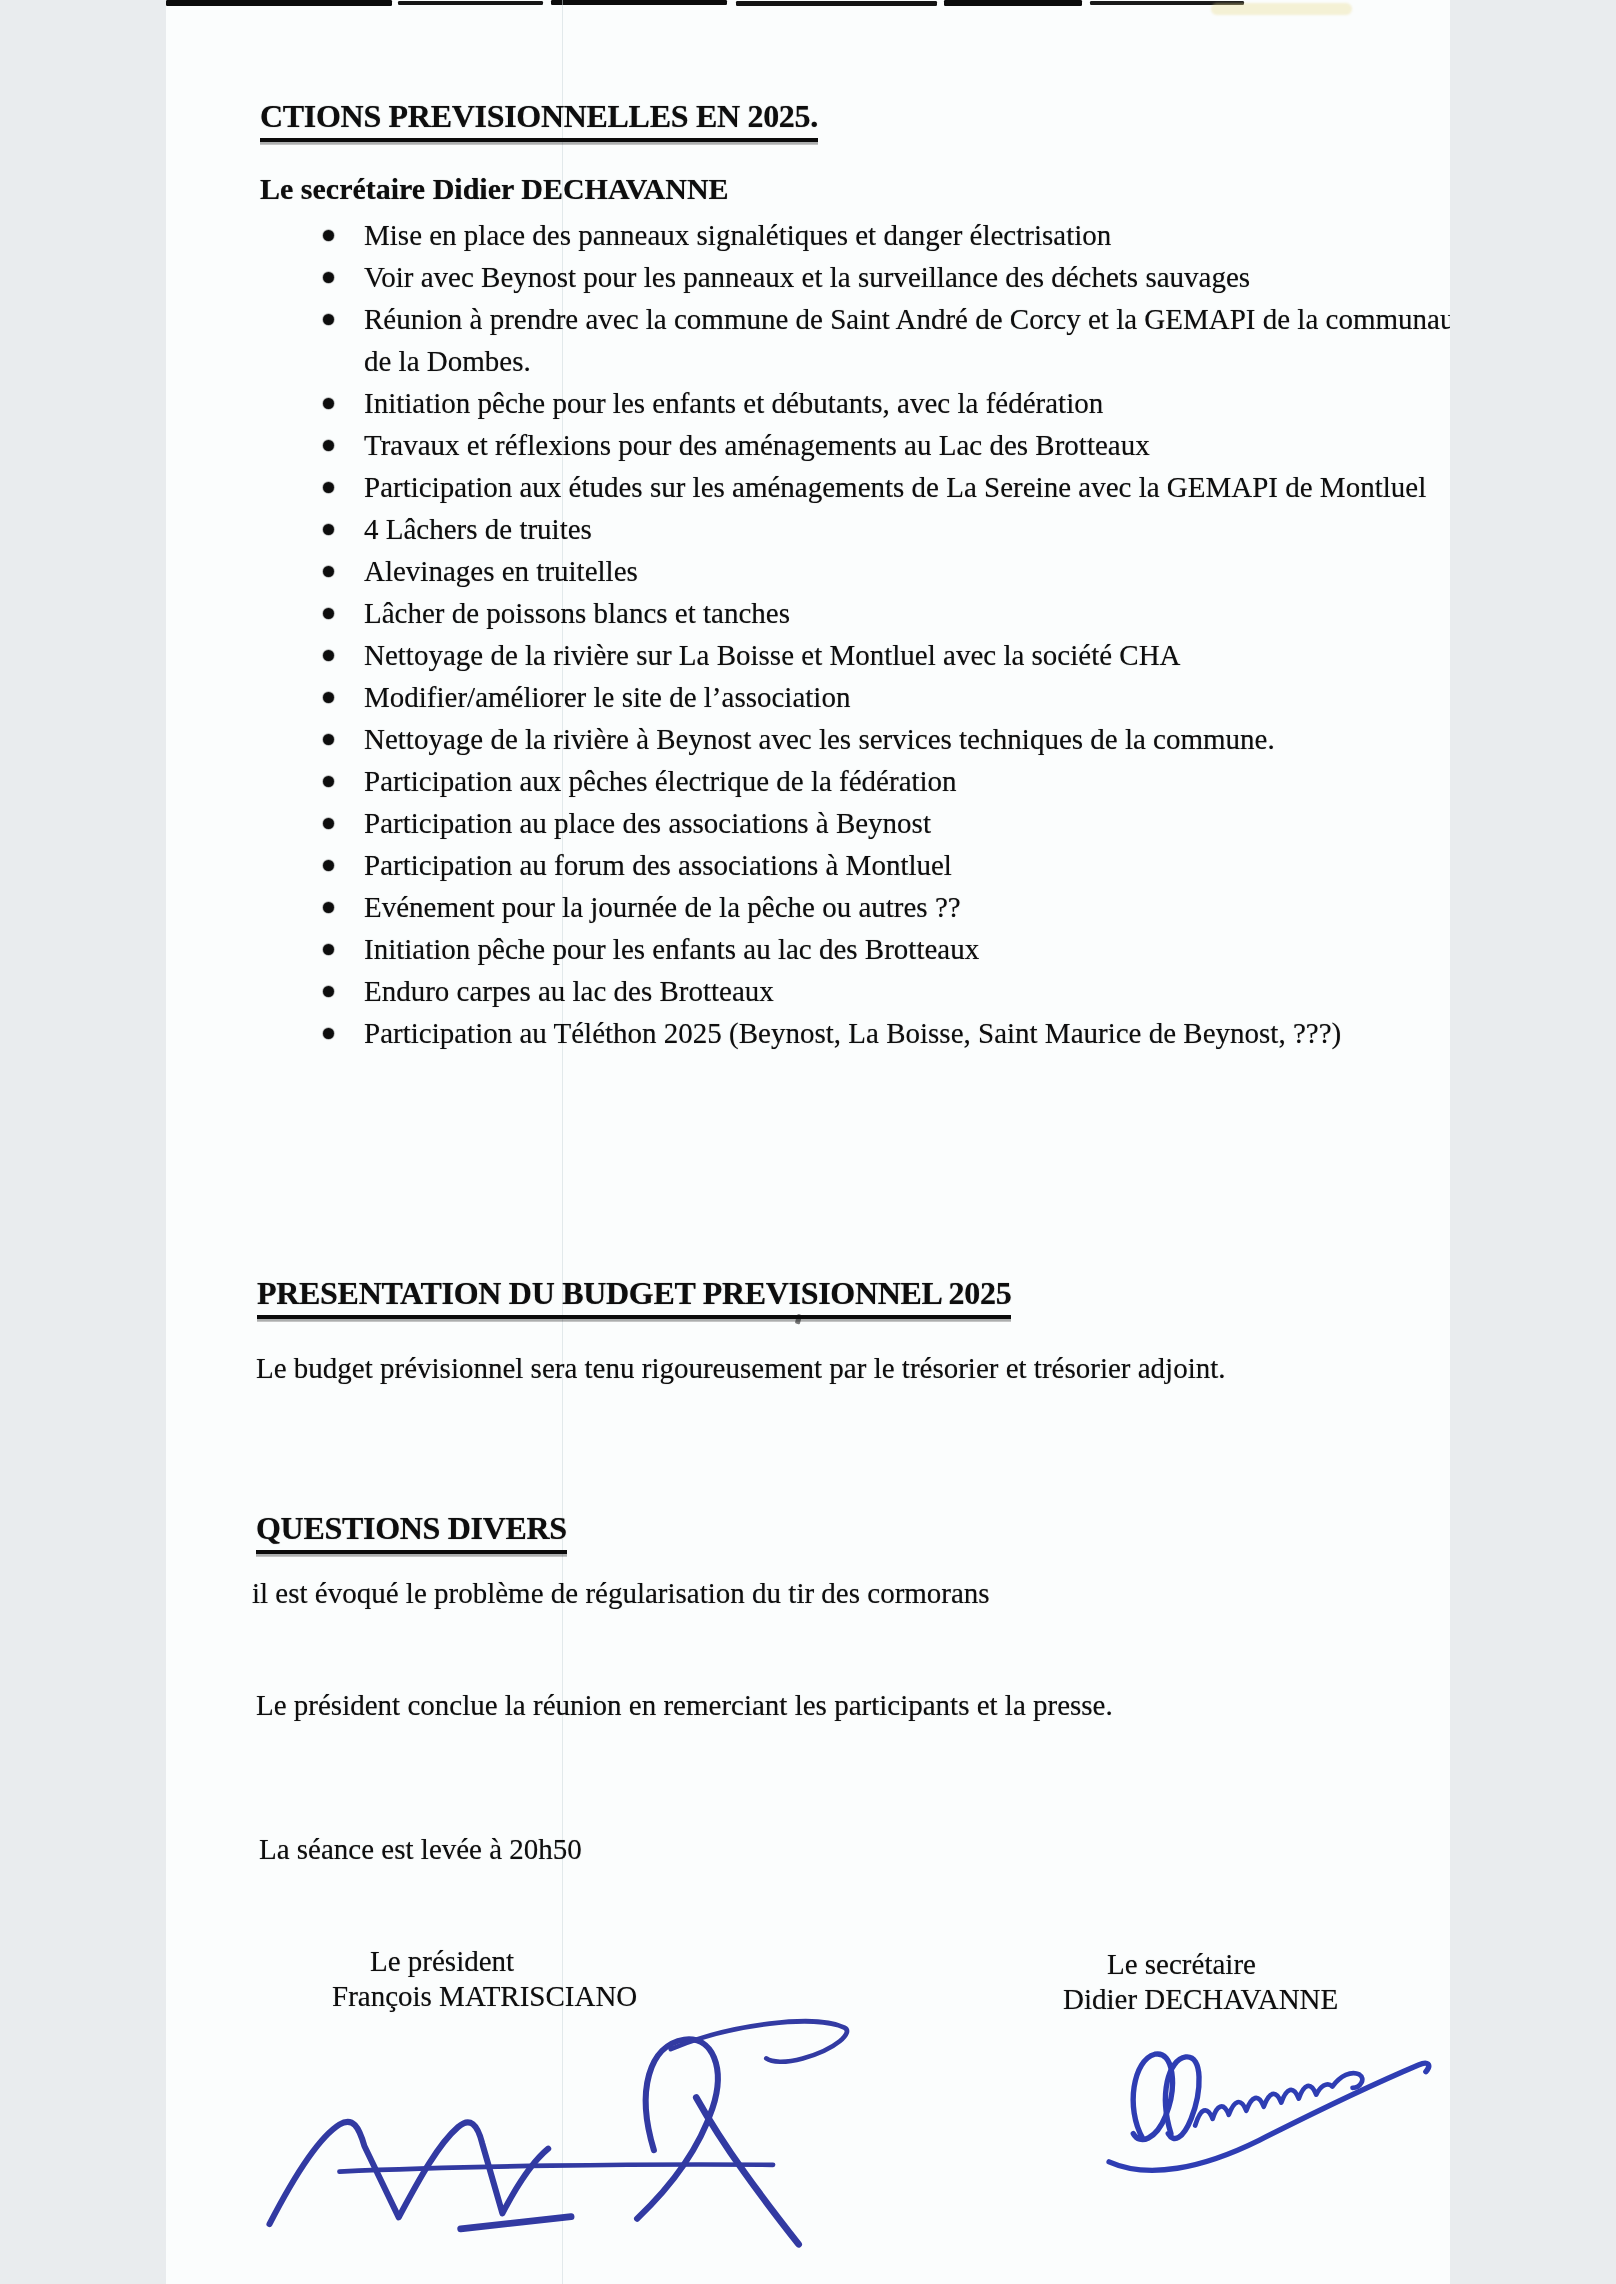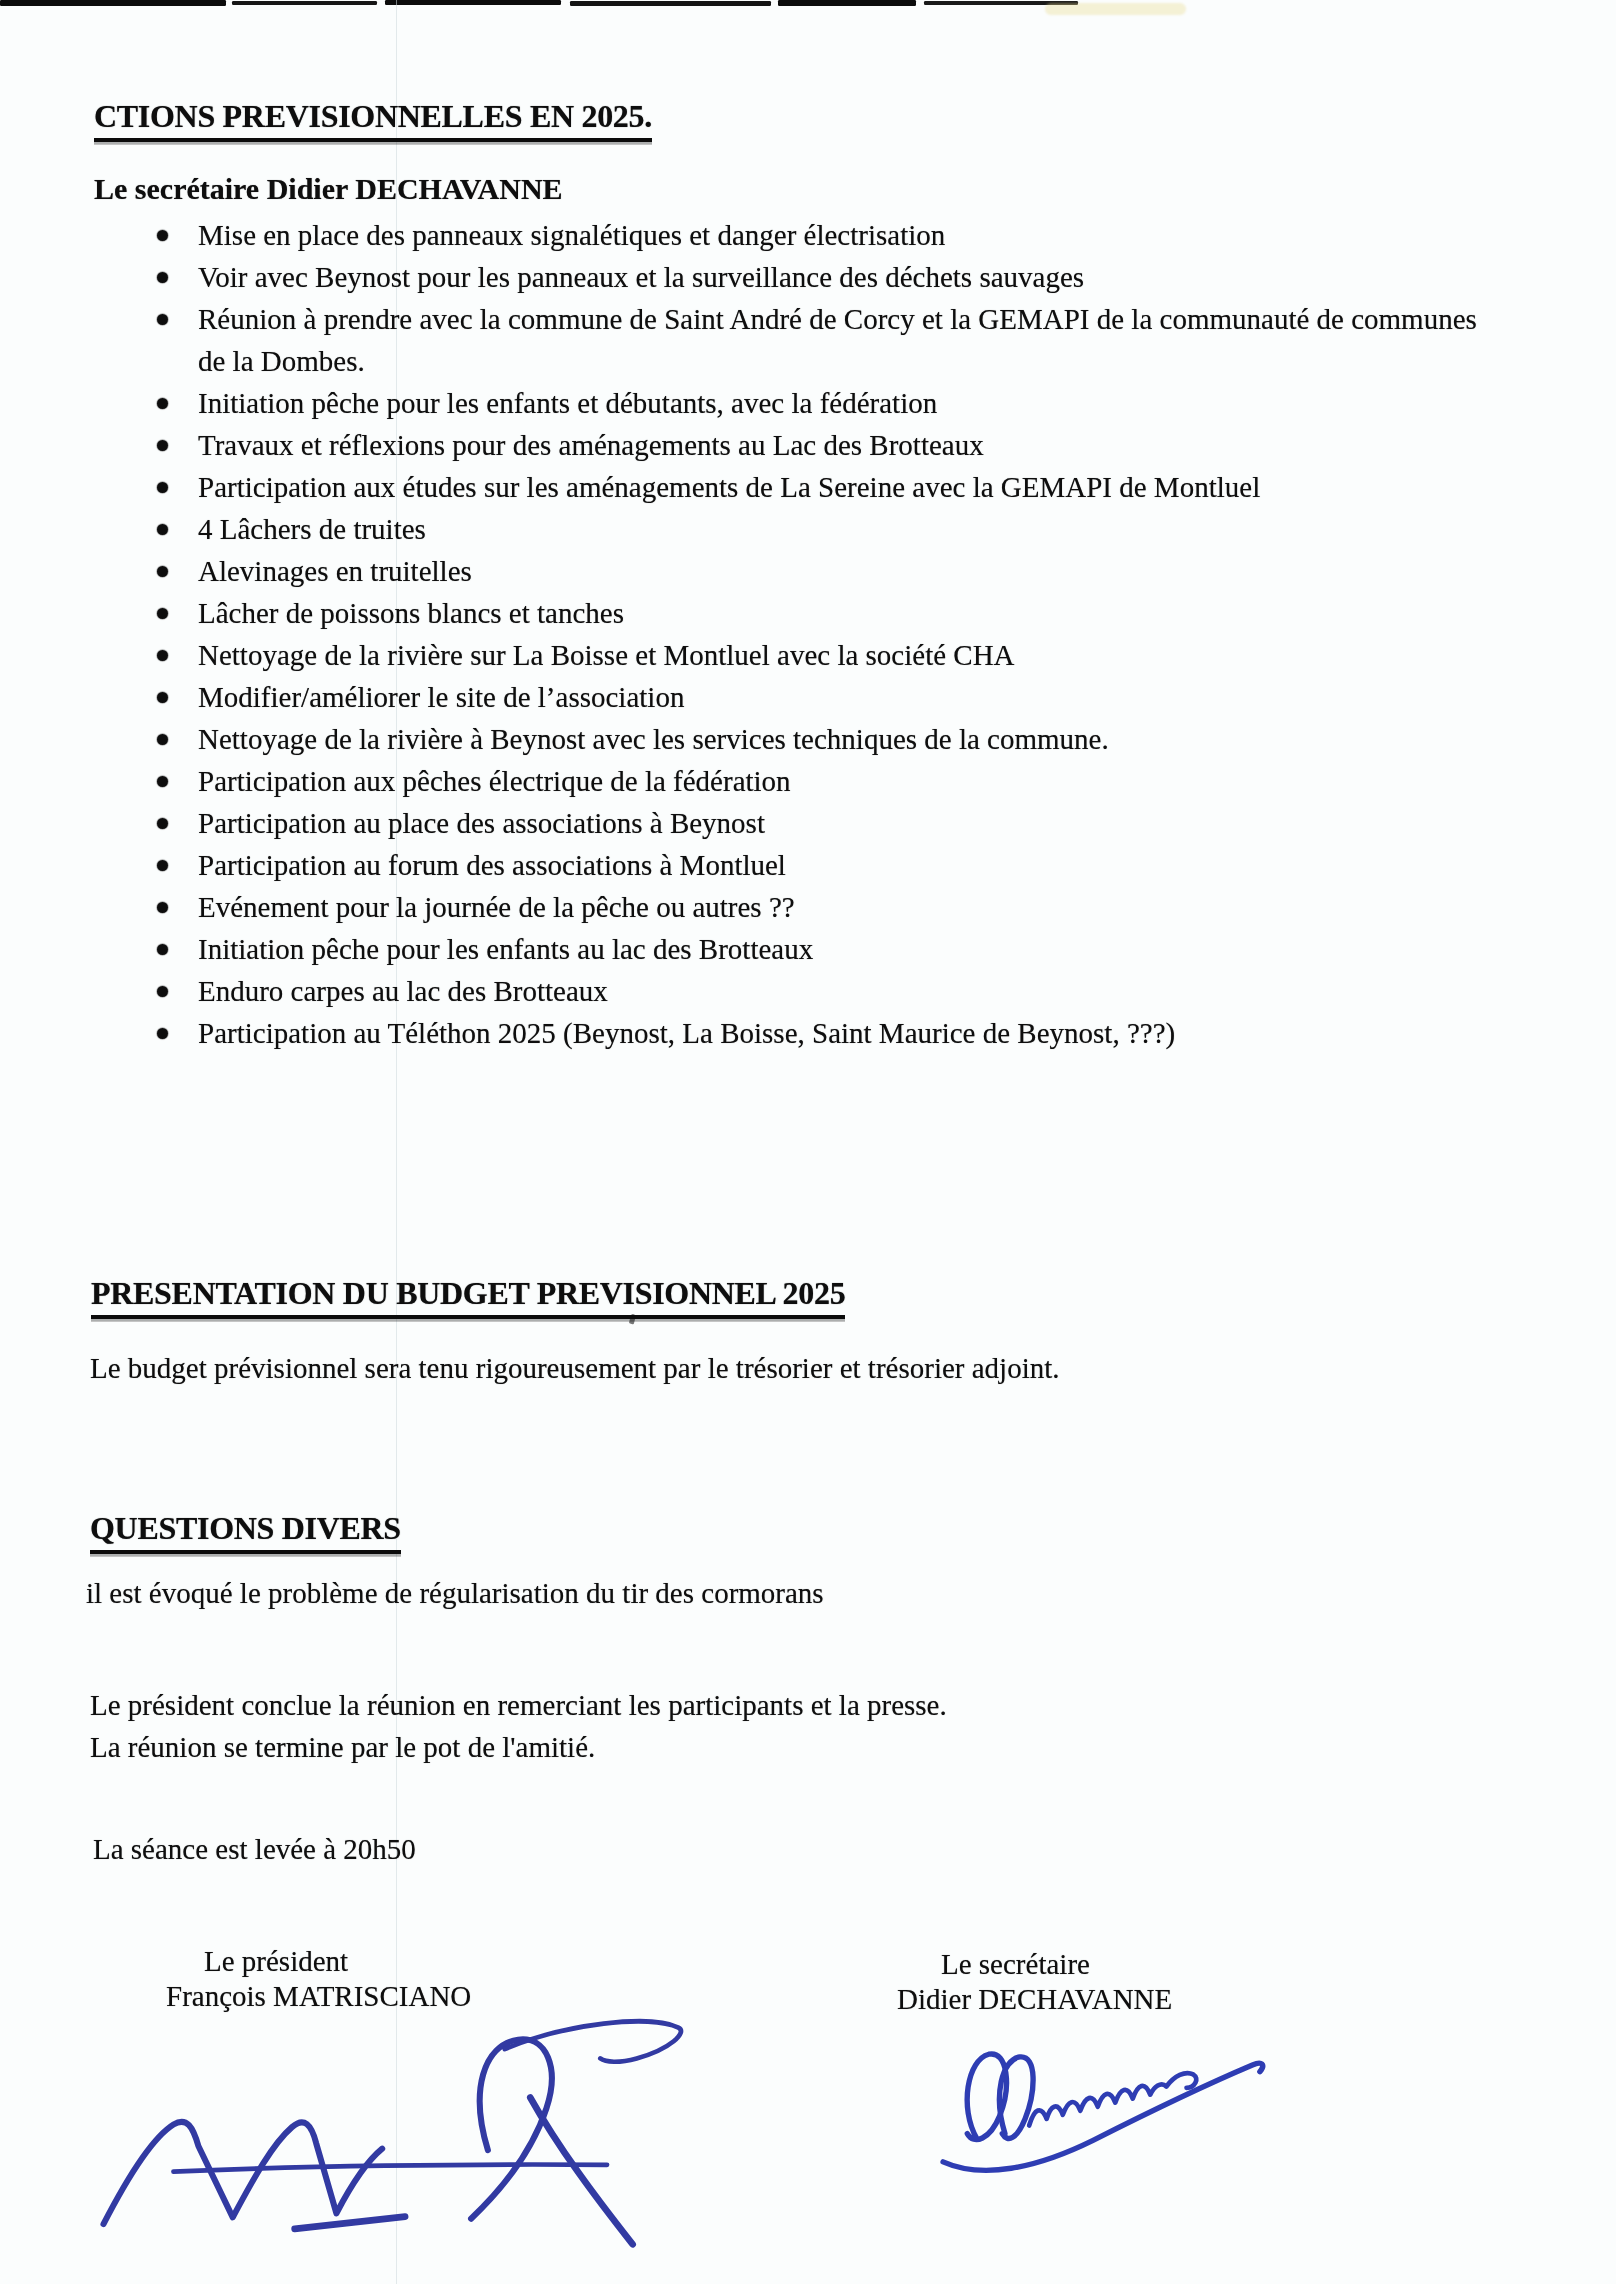--- a/index.html
+++ b/index.html
@@ -1,18 +1,18 @@
 <!DOCTYPE html>
 <html lang="fr" style="font-size:10.8px"><head>
 <meta charset="utf-8">
 <style>
   html,body{margin:0;padding:0;background:#e9ecee;}
   .page{
     position:relative;
-    width:1616px;
+    width:1284px;
     height:2284px;
     margin:0 auto;
     background:#fbfdfd;
     overflow:hidden;
     font-family:"Liberation Serif","DejaVu Serif",serif;
     color:#0e0e0e;
   }
   
   .scan-strip{position:absolute;background:#0c0c0c;border-radius:1.3px;}
   .s1{left:0;top:0;width:226px;height:6px;}
@@ -125,21 +125,20 @@
 
     </ul>
 
   <div class="abs h-main" style="left:91px;top:1275px;">PRESENTATION DU BUDGET PREVISIONNEL 2025</div>
   <div class="abs body-text" style="left:90px;top:1352px;">Le budget prévisionnel sera tenu rigoureusement par le trésorier et trésorier adjoint.</div>
 
   <div class="abs h-main" style="left:90px;top:1510px;">QUESTIONS DIVERS</div>
   <div class="abs body-text" style="left:86px;top:1577px;">il est évoqué le problème de régularisation du tir des cormorans</div>
 
   <div class="abs body-text" style="left:90px;top:1689px;">Le président conclue la réunion en remerciant les participants et la presse.</div>
-  <div class="abs body-text" style="left:90px;top:1731px;">La réunion se termine par le pot de l'amitié.</div>
   <div class="abs body-text" style="left:93px;top:1833px;">La séance est levée à 20h50</div>
 
   <div class="abs body-text" style="left:204px;top:1945px;text-align:right;">Le président</div>
   <div class="abs body-text" style="left:166px;top:1980px;">François MATRISCIANO</div>
 
   <div class="abs body-text" style="left:941px;top:1948px;">Le secrétaire</div>
   <div class="abs body-text" style="left:897px;top:1983px;">Didier DECHAVANNE</div>
 
   <svg class="sig-svg" style="left:94px;top:2010px;" width="606" height="239" viewBox="0 0 900 355">
     <g stroke="#232c9c" stroke-width="9" opacity="0.93">

